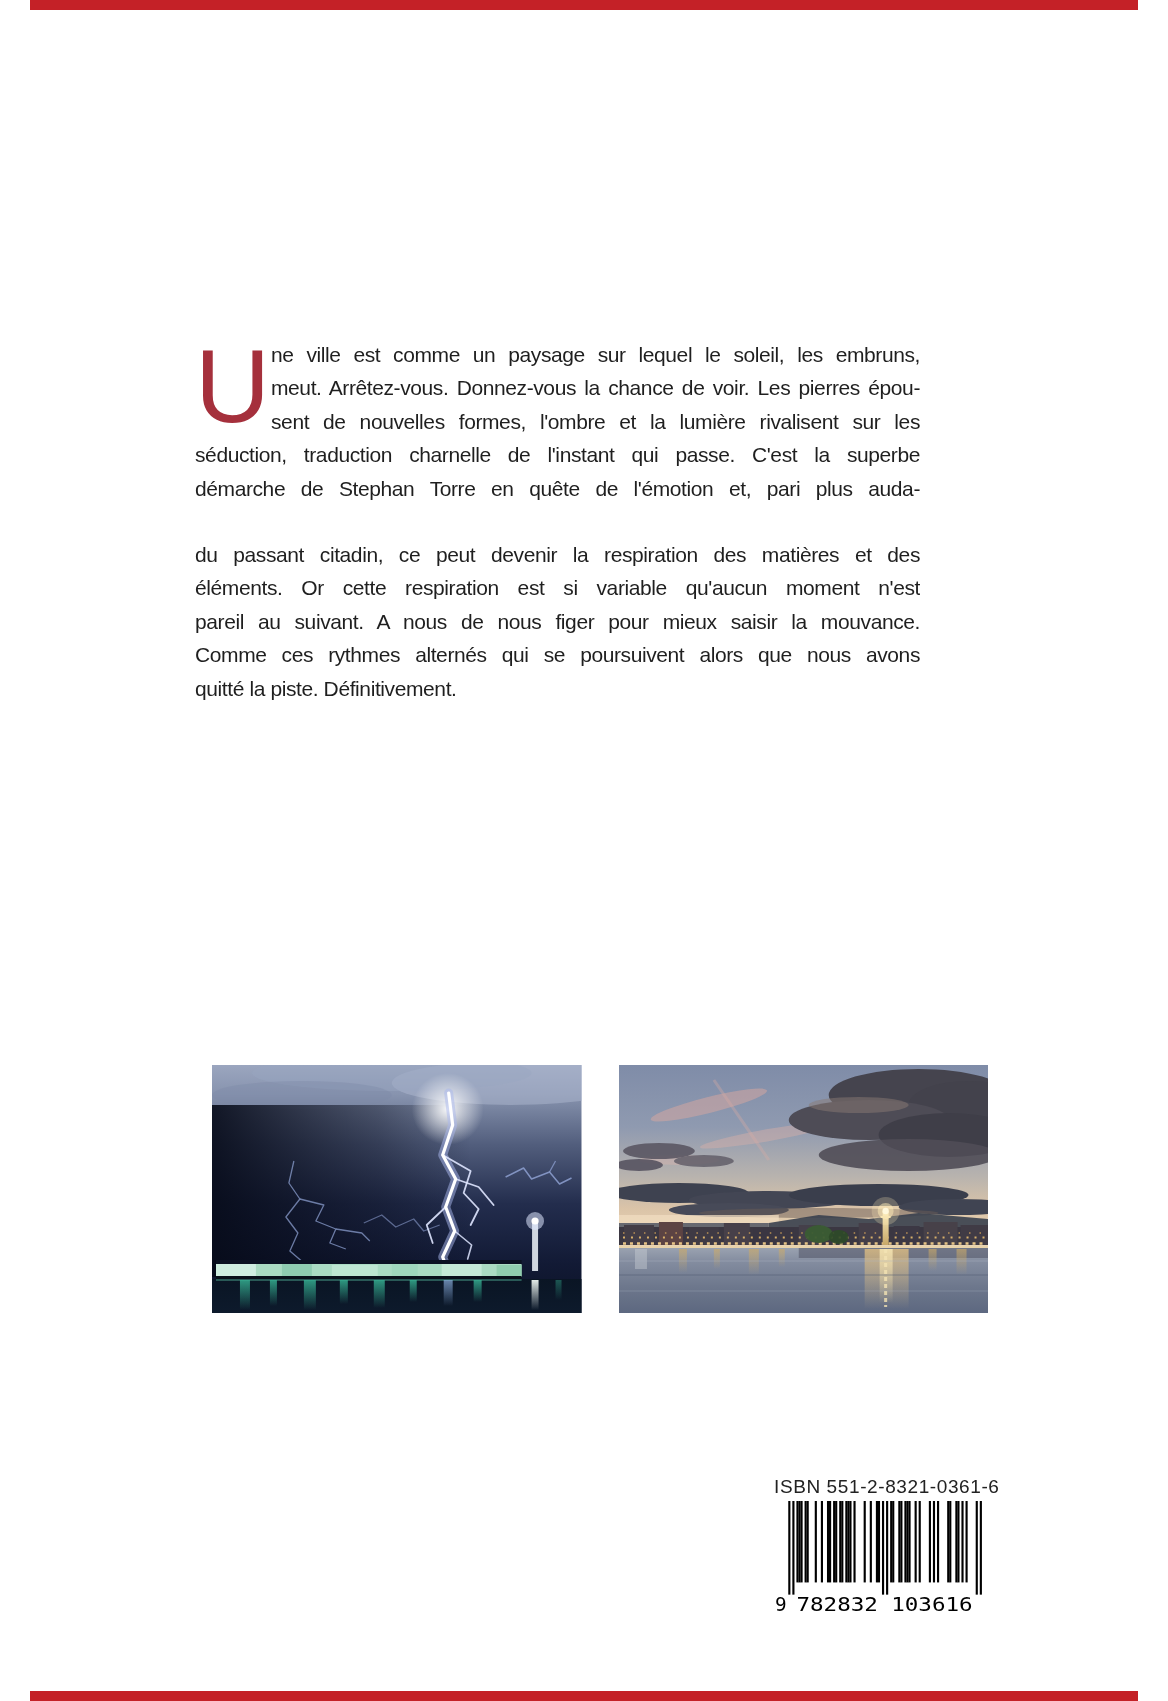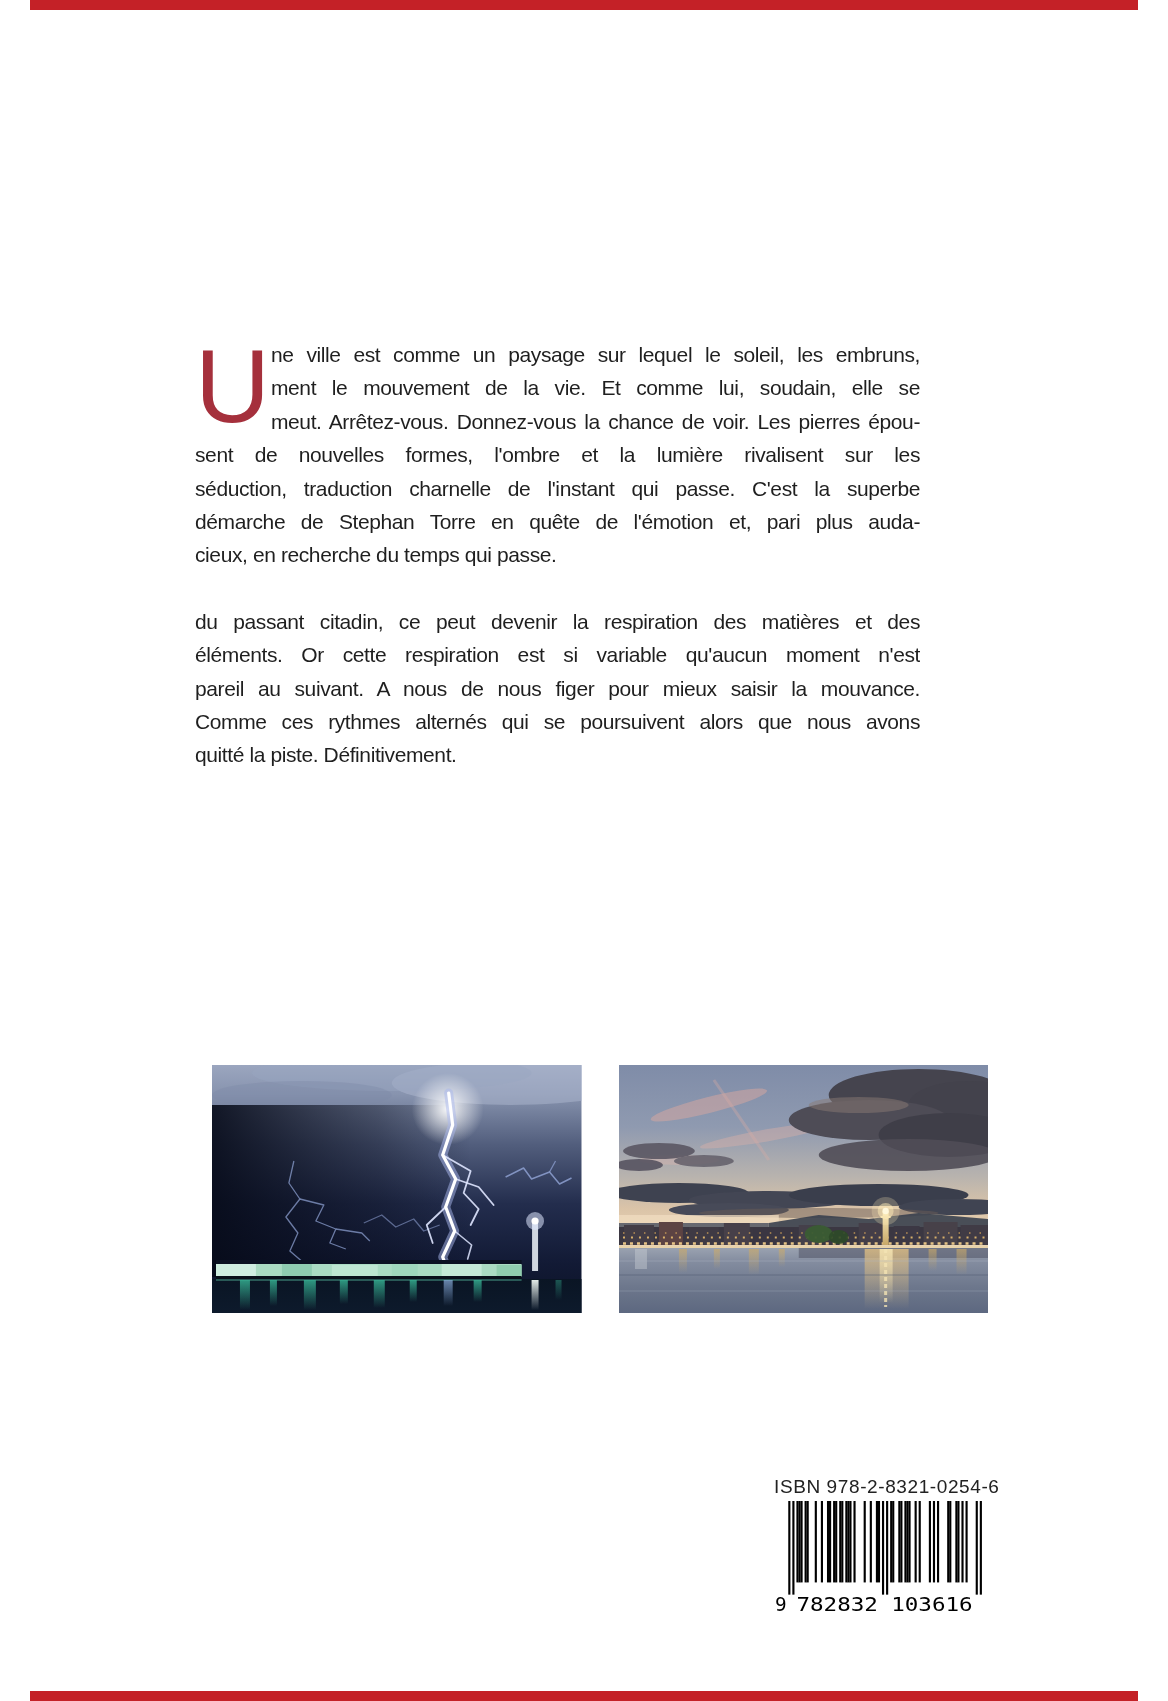--- a/index.html
+++ b/index.html
@@ -38,26 +38,24 @@
 <body>
 
 <div class="trim-bar trim-top"></div>
 <div class="trim-bar trim-bottom"></div>
 
 <div class="text-col">
   <div class="para para1">
     <div class="dropcap">U</div>
     <div>
         <div class="tline">ne ville est comme un paysage sur lequel le soleil, les embruns,</div>
-        <div class="tline">ment le mouvement de la vie. Et comme lui, soudain, elle se</div>
         <div class="tline">meut. Arrêtez-vous. Donnez-vous la chance de voir. Les pierres épou-</div>
         <div class="tline">sent de nouvelles formes, l'ombre et la lumière rivalisent sur les</div>
         <div class="tline">séduction, traduction charnelle de l'instant qui passe. C'est la superbe</div>
         <div class="tline">démarche de Stephan Torre en quête de l'émotion et, pari plus auda-</div>
-        <div class="tline tline-last">cieux, en recherche du temps qui passe.</div>
       </div>
   </div>
   <div class="para para2">
     <div>
         <div class="tline">du passant citadin, ce peut devenir la respiration des matières et des</div>
         <div class="tline">éléments. Or cette respiration est si variable qu'aucun moment n'est</div>
         <div class="tline">pareil au suivant. A nous de nous figer pour mieux saisir la mouvance.</div>
         <div class="tline">Comme ces rythmes alternés qui se poursuivent alors que nous avons</div>
         <div class="tline tline-last">quitté la piste. Définitivement.</div>
       </div>
@@ -258,21 +256,21 @@
       <rect x="338" y="184" width="10" height="26" fill="url(#refGoldSmall)"></rect>
       <rect x="16" y="184" width="12" height="20" fill="#cfd4da" opacity="0.4"></rect>
       <line x1="0" y1="196" x2="370" y2="196" stroke="#aeb6c4" stroke-width="1" opacity="0.4"></line>
       <line x1="0" y1="210" x2="370" y2="210" stroke="#4d5870" stroke-width="1.2" opacity="0.5"></line>
       <line x1="0" y1="226" x2="370" y2="226" stroke="#aeb6c4" stroke-width="1" opacity="0.3"></line>
     </g>
   </svg>
 </div>
 
 <div class="isbn-block">
-  <div class="isbn-label">ISBN 978-2-8321-0254-6</div>
+  <div class="isbn-label">ISBN 551-2-8321-0361-6</div>
   <svg id="barcode-svg" class="barcode-svg" viewBox="0 0 107 56" preserveAspectRatio="none">
     <g id="barcode-bars">
         <rect x="7" y="0" width="1.05" height="46" fill="#000"></rect>
         <rect x="9" y="0" width="1.05" height="46" fill="#000"></rect>
         <rect x="11" y="0" width="1.05" height="40" fill="#000"></rect>
         <rect x="12" y="0" width="1.05" height="40" fill="#000"></rect>
         <rect x="13" y="0" width="1.05" height="40" fill="#000"></rect>
         <rect x="15" y="0" width="1.05" height="40" fill="#000"></rect>
         <rect x="16" y="0" width="1.05" height="40" fill="#000"></rect>
         <rect x="20" y="0" width="1.05" height="40" fill="#000"></rect>

